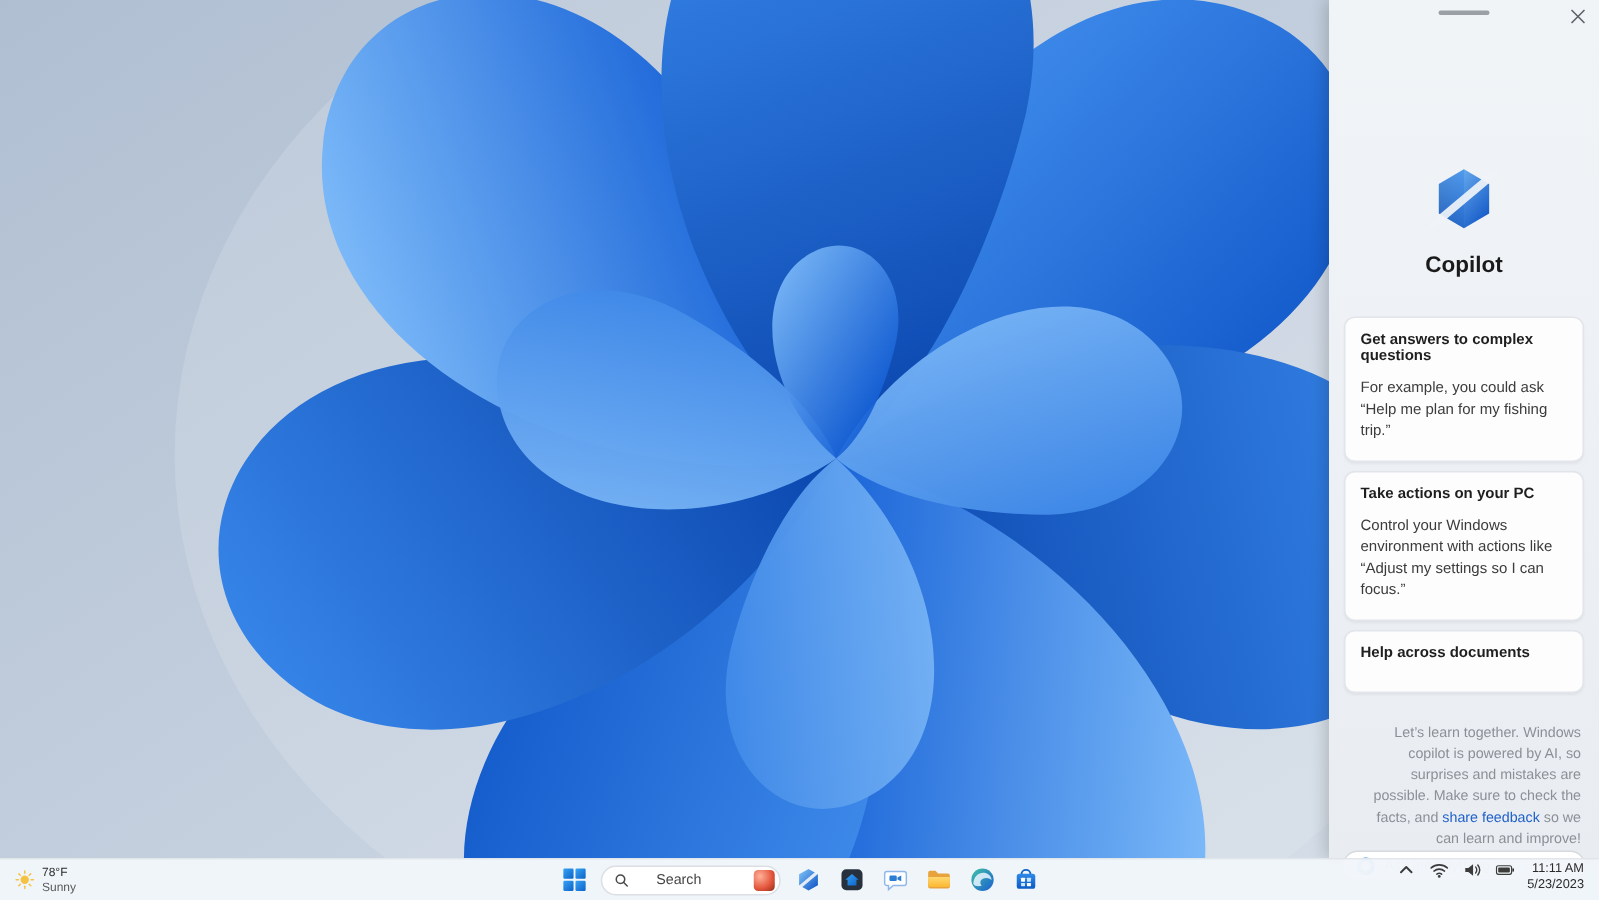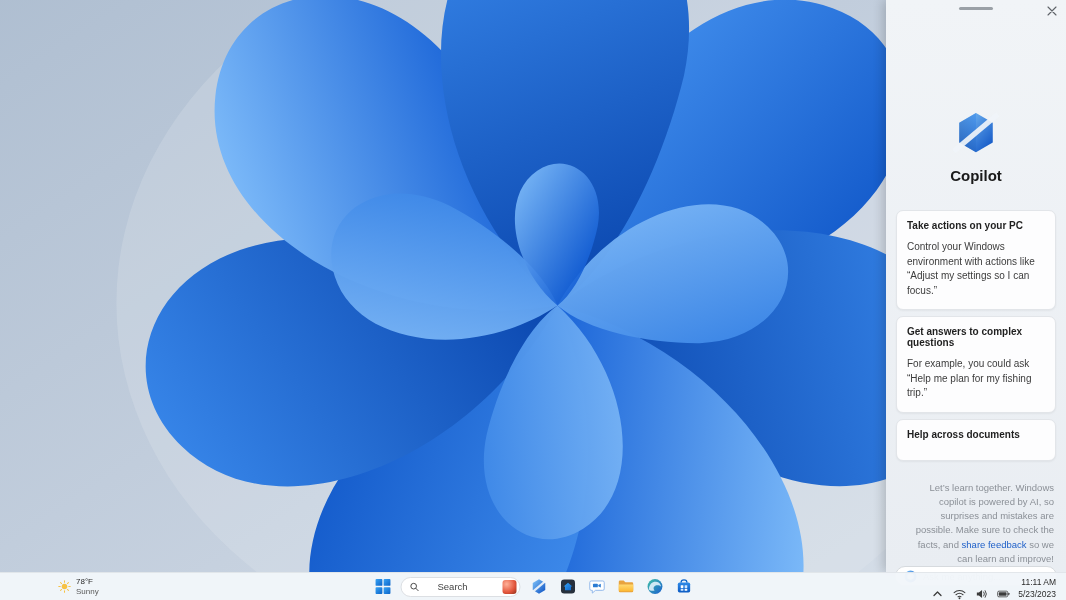--- a/index.html
+++ b/index.html
@@ -63,21 +63,21 @@
   }
   .ask-input input::placeholder { color:#9aa0a6; }
 
   
   .taskbar {
     position:absolute; left:0; right:0; bottom:0; height:28px;
     background:rgba(242,246,250,.97);
     border-top:1px solid rgba(0,0,0,.06);
     display:flex; align-items:center;
   }
-  .tb-left { display:flex; align-items:center; gap:5px; padding:0 10px; height:100%; cursor:pointer;margin-left:48px; }
+  .tb-left { display:flex; align-items:center; gap:5px; padding:0 10px; height:100%; cursor:pointer; }
   .tb-left svg { width:13px; height:13px; }
   .weather-text { display:flex; flex-direction:column; justify-content:center; }
   .weather-temp { font-size:8px; color:#2b2b2b; line-height:1.25; }
   .weather-cond { font-size:8px; color:#5a5a5a; line-height:1.25; }
 
   .tb-center {
     position:absolute; left:50%; top:0; bottom:0; transform:translateX(-50%);
     display:flex; align-items:center; gap:7px;
   }
   .tb-icon {
@@ -91,21 +91,21 @@
     width:120px; height:20px; border-radius:10px;
     background:#fff; border:1px solid #dcdfe3; padding:0 3px 0 8px; cursor:pointer;
   }
   .search-pill .mag { width:10px; height:10px; flex:0 0 auto; }
   .search-pill .search-label { flex:1; font-size:9.5px; color:#444; }
   .search-pill .highlight {
     width:14px; height:14px; border-radius:3px; flex:0 0 auto;
     background:radial-gradient(circle at 30% 30%, #ffb199, #e2543a 60%, #8c2f1b);
   }
 
-  .tb-right { margin-left:auto; display:flex; align-items:flex-end; gap:8px; padding:0 10px; height:100%; }
+  .tb-right { margin-left:auto; display:flex; align-items:flex-start; gap:8px; padding:0 10px; height:100%; }
   .tray-icon { width:14px; height:13px; display:flex; align-items:center; justify-content:center; cursor:pointer; }
   .tray-icon svg { width:13px; height:12px; display:block; }
   .clock { text-align:right; font-size:8.5px; color:#2b2b2b; line-height:1.35; cursor:pointer; white-space:nowrap; }
 </style>
 </head>
 <body>
 
 <svg width="0" height="0" style="position:absolute" aria-hidden="true">
   <defs>
     <linearGradient id="bgGrad" x1="0" y1="0" x2="1" y2="1">
@@ -212,26 +212,26 @@
     <svg class="logo" viewBox="0 0 48 48">
       <path d="M24 3 L41.5 13.2 V33.8 L24 44 L6.5 33.8 V13.2 Z" fill="url(#clA)"></path>
       <path d="M24 3 L6.5 13.2 V33.8 L24 44 Z" fill="url(#clB)" opacity="0.55"></path>
       <rect x="-6" y="21" width="60" height="5.5" fill="#f0f4f8" opacity="0.92" transform="rotate(-40 24 24)"></rect>
     </svg>
     <div class="copilot-title">Copilot</div>
   </div>
 
   <div class="cards">
     <div class="card">
+      <div class="card-title">Get answers to complex questions</div>
+      <div class="card-body">For example, you could ask “Help me plan for my fishing trip.”</div>
+    </div>
+    <div class="card">
       <div class="card-title">Take actions on your PC</div>
       <div class="card-body">Control your Windows environment with actions like “Adjust my settings so I can focus.”</div>
-    </div>
-    <div class="card">
-      <div class="card-title">Get answers to complex questions</div>
-      <div class="card-body">For example, you could ask “Help me plan for my fishing trip.”</div>
     </div>
     <div class="card">
       <div class="card-title">Help across documents</div>
     </div>
   </div>
 
   <div class="disclaimer">
     <span>Let’s learn together. Windows copilot is powered by AI, so surprises and mistakes are possible. Make sure to check the facts, and </span><a>share feedback</a><span> so we can learn and improve!</span>
   </div>
 

